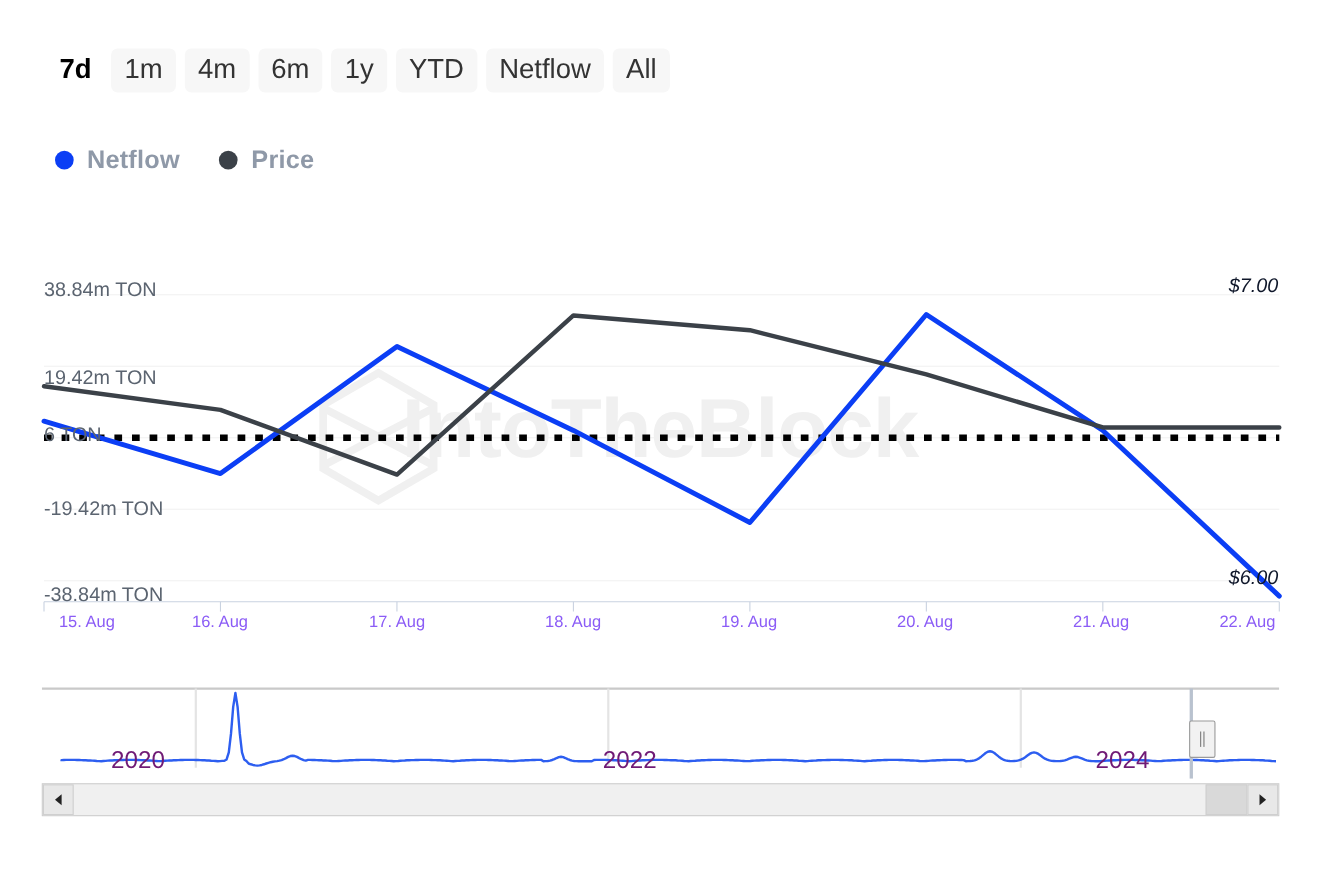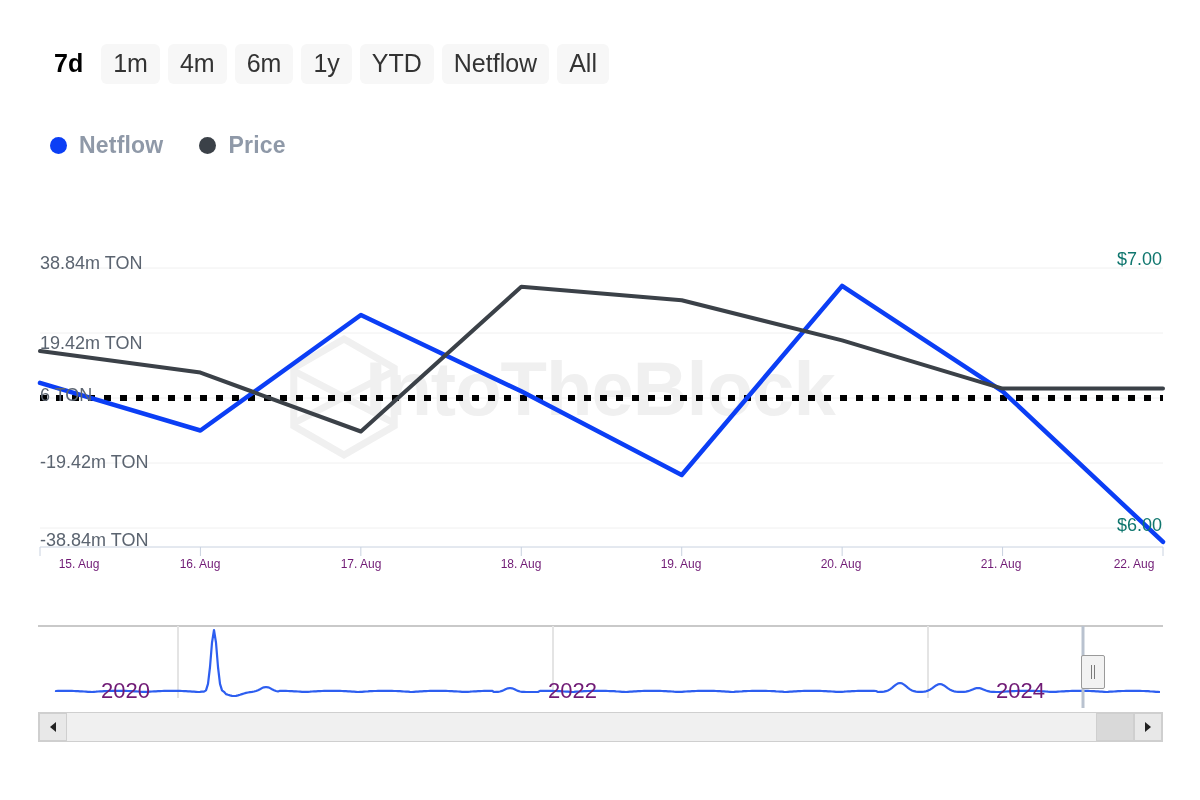--- a/index.html
+++ b/index.html
@@ -88,26 +88,26 @@
     height: 800px;
     pointer-events: none;
   }
   .axis-label {
     position: absolute;
     font-size: 18px;
     color: #5b6470;
     white-space: nowrap;
   }
   .y-left  { left: 40px; }
-  .y-right { right: 38px; color: #0f766e; }
+  .y-right { right: 38px; color: #0f172a; font-style: italic; }
   .x-label {
     position: absolute;
     top: 557px;
-    font-size: 12px;
-    color: #701a75;
+    font-size: 15px;
+    color: #8b5cf6;
     white-space: nowrap;
     transform: translateX(-50%);
   }
 
   
   .navigator {
     position: absolute;
     left: 38px;
     top: 620px;
     width: 1125px;

